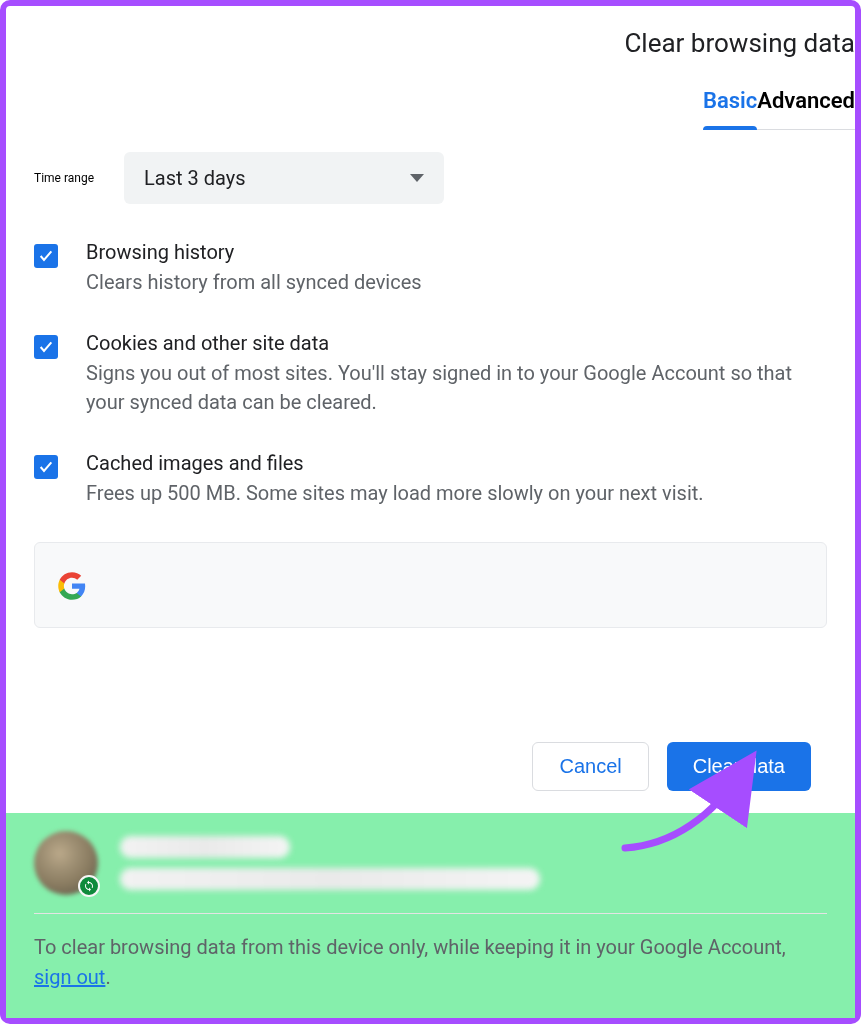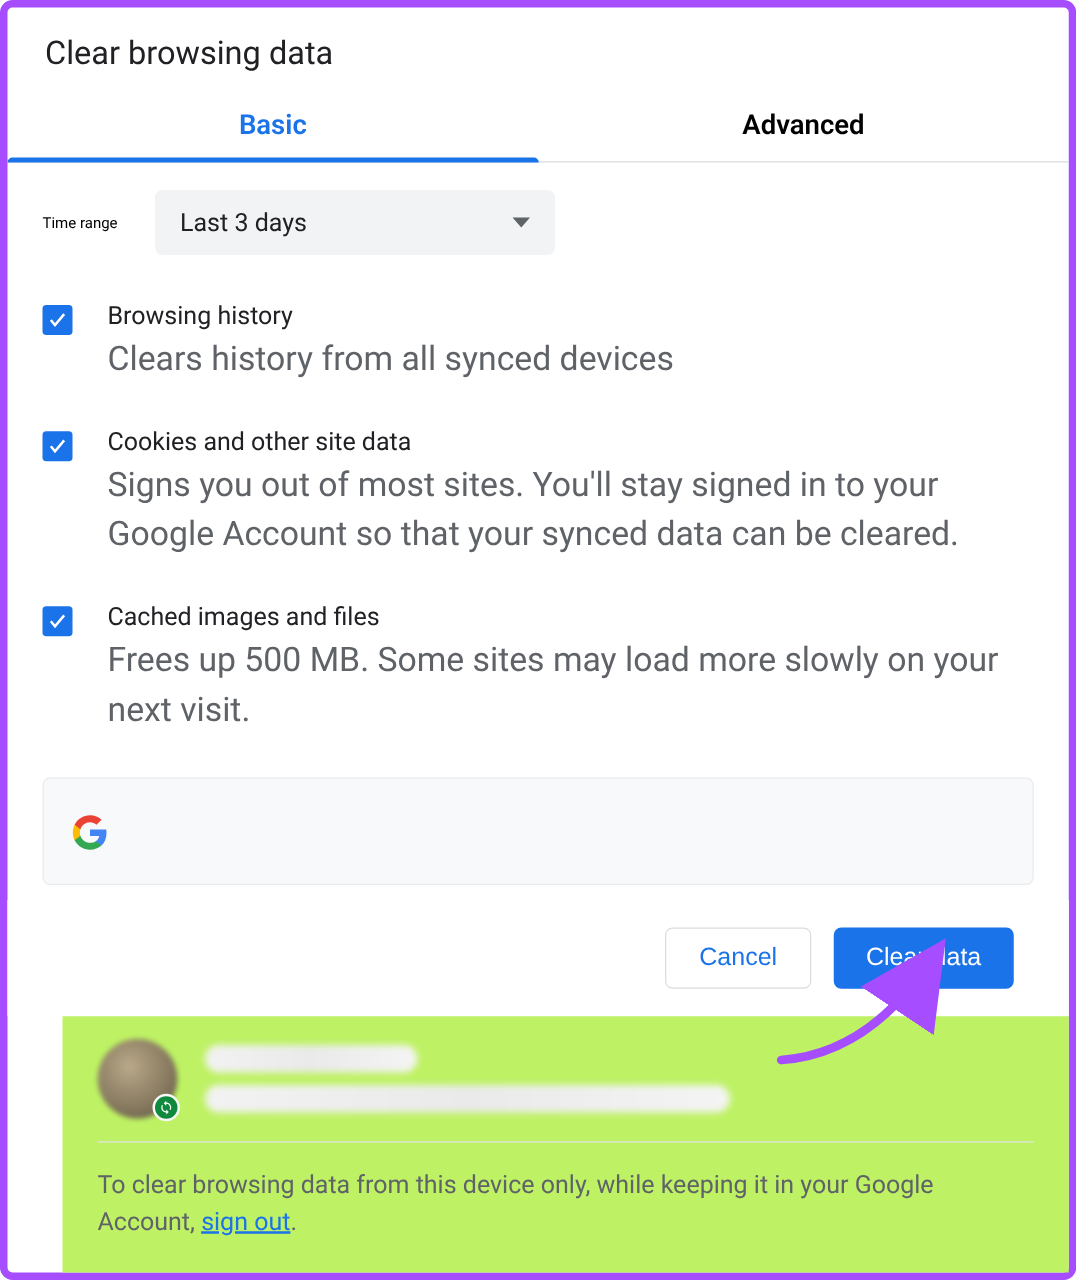--- a/index.html
+++ b/index.html
@@ -12,20 +12,21 @@
   }
   .frame {
     width: 861px;
     height: 1024px;
     border: 6px solid #a64dff;
     border-radius: 10px;
     background: #fff;
     position: relative;
     display: flex;
     flex-direction: column;
+    align-items: flex-end;
   }
   .dialog-title {
     font-size: 26px;
     color: #202124;
     padding: 22px 0 16px 30px;
     font-weight: 400;
   }
   .tabs {
     display: flex;
     border-bottom: 1px solid #dadce0;
@@ -101,21 +102,21 @@
     justify-content: center;
     cursor: pointer;
   }
   .cb svg { width: 16px; height: 16px; stroke: #fff; stroke-width: 3; fill: none; }
   .opt-text .t {
     font-size: 20px;
     color: #202124;
     margin-bottom: 4px;
   }
   .opt-text .d {
-    font-size: 27px;
+    font-size: 20px;
     color: #5f6368;
     line-height: 1.45;
   }
   .info-box {
     background: #f8f9fa;
     border: 1px solid #e8eaed;
     border-radius: 6px;
     padding: 26px 24px 26px 22px;
     display: flex;
     gap: 22px;
@@ -155,23 +156,22 @@
   .btn-cancel {
     background: #fff;
     color: #1a73e8;
     border: 1px solid #dadce0;
   }
   .btn-primary {
     background: #1a73e8;
     color: #fff;
   }
   .account-section {
-    background: #bef264;
+    background: #86efac;
     padding: 18px 28px 26px 28px;
-    margin-left: 44px;
   }
   .account-row {
     display: flex;
     align-items: center;
     gap: 22px;
     padding-bottom: 18px;
     border-bottom: 1px solid #e4e4e4;
     margin-bottom: 18px;
   }
   .avatar-wrap { position: relative; width: 64px; height: 64px; }

